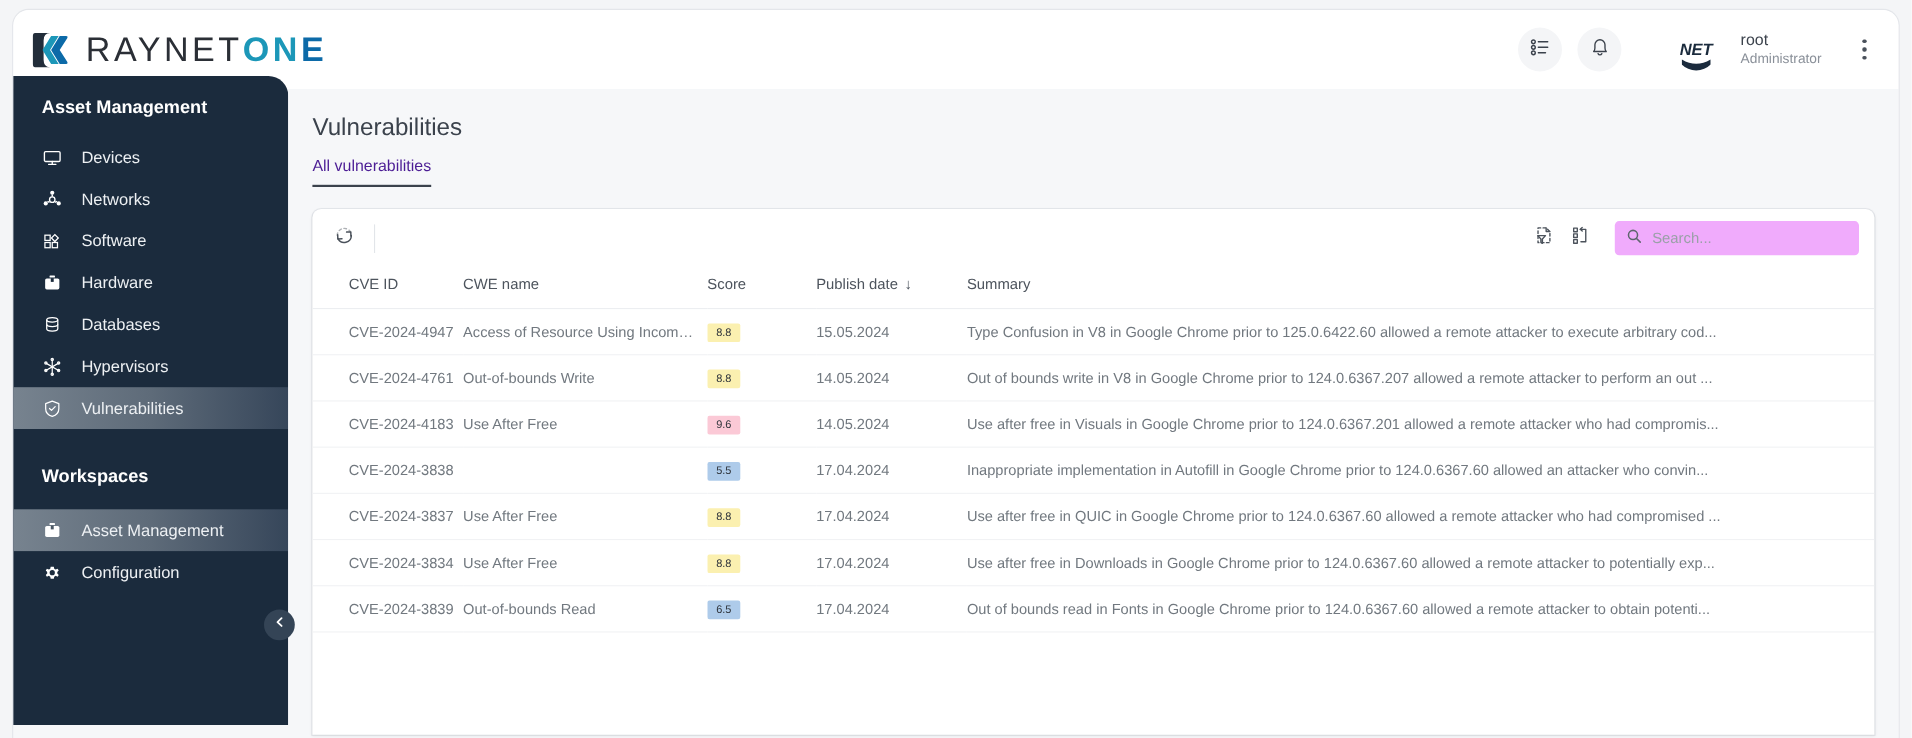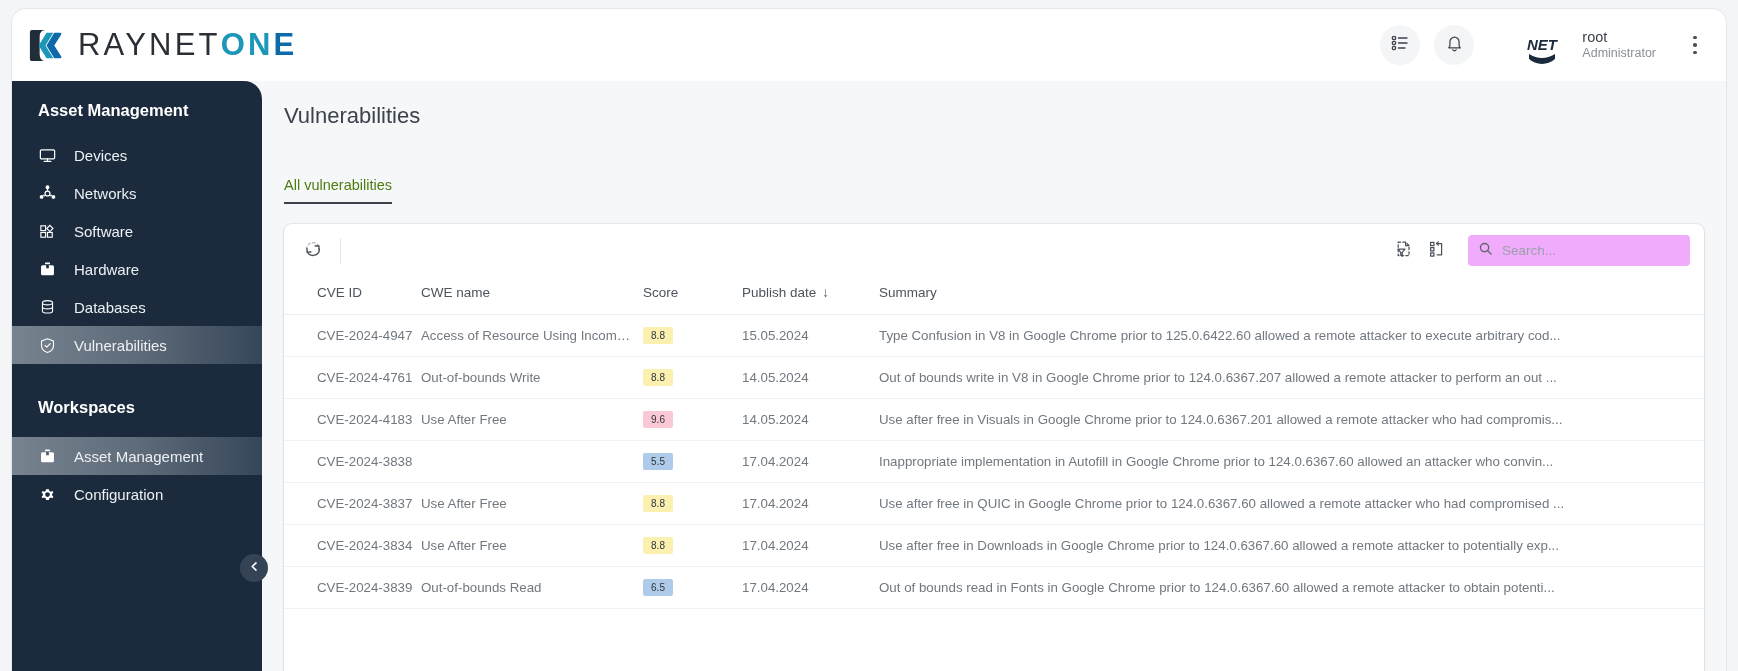--- a/index.html
+++ b/index.html
@@ -86,21 +86,21 @@
   .kebab {
     width: 26px; height: 34px;
     display:flex; flex-direction: column; align-items:center; justify-content:center;
     gap: 4px; cursor: pointer; margin-left: 12px;
   }
   .kebab i { width: 3.5px; height: 3.5px; border-radius: 50%; background: #4a515b; display:block; }
 
   
   .sidebar {
     position: absolute;
-    left: 0; top: 72px;
+    left: 0; top: 60px;
     width: 250px; height: 590px;
     background: #1b2b3d;
     border-radius: 0 18px 0 0;
     color: #ffffff;
     padding-top: 20px;
     overflow: hidden;
   }
   .sb-heading {
     font-size: 16.5px;
     font-weight: 700;
@@ -149,25 +149,24 @@
   .page-title {
     font-size: 22px;
     color: #3b424c;
     font-weight: 400;
     margin-left: 0px;
     margin-bottom: 14px;
   }
   .tabs { display: flex; gap: 26px; border-bottom: none; }
   .tab {
     font-size: 14.5px;
-    color: #4d7c0f;
+    color: #4c1d95;
     padding-bottom: 9px;
     border-bottom: 2px solid transparent;
     cursor: pointer;
-    margin-top: 34px;
   }
   .tab.active { border-bottom-color: #3b424c; }
 
   .card {
     margin-top: 20px;
     background: #ffffff;
     border-radius: 8px 8px 0 0;
     box-shadow: 0 1px 3px rgba(22,30,40,.08), 0 0 0 1px rgba(225,228,232,.8);
     height: 478px;
     overflow: hidden;
@@ -375,20 +374,36 @@
         <span class="sb-icon">
           <svg width="19" height="19" viewBox="0 0 20 20" fill="none" stroke="#ffffff" stroke-width="1.2">
             <ellipse cx="10" cy="5" rx="5.3" ry="2.2"></ellipse>
             <path d="M4.7 5 L4.7 9.2 C4.7 10.4 7.1 11.4 10 11.4 C12.9 11.4 15.3 10.4 15.3 9.2 L15.3 5"></path>
             <path d="M4.7 9.2 L4.7 13.6 C4.7 14.8 7.1 15.8 10 15.8 C12.9 15.8 15.3 14.8 15.3 13.6 L15.3 9.2"></path>
           </svg>
         </span>
         <span>Databases</span>
       </div>
 
+      <div class="sb-item">
+        <span class="sb-icon">
+          <svg width="19" height="19" viewBox="0 0 20 20" fill="none" stroke="#ffffff" stroke-width="1.15" stroke-linecap="round">
+            <line x1="10" y1="2.5" x2="10" y2="17.5"></line>
+            <line x1="3.5" y1="6.2" x2="16.5" y2="13.8"></line>
+            <line x1="16.5" y1="6.2" x2="3.5" y2="13.8"></line>
+            <circle cx="10" cy="2.9" r="1.1"></circle>
+              <circle cx="10" cy="17.1" r="1.1"></circle>
+            <circle cx="3.9" cy="6.4" r="1.1"></circle>
+              <circle cx="16.1" cy="13.6" r="1.1"></circle>
+            <circle cx="16.1" cy="6.4" r="1.1"></circle>
+              <circle cx="3.9" cy="13.6" r="1.1"></circle>
+          </svg>
+        </span>
+        <span>Hypervisors</span>
+      </div>
 
       <div class="sb-item active">
         <span class="sb-icon">
           <svg width="19" height="19" viewBox="0 0 20 20" fill="none" stroke="#ffffff" stroke-width="1.2">
             <path d="M10 2.8 L16.3 5.2 L16.3 10 C16.3 13.6 13.4 16.3 10 17.4 C6.6 16.3 3.7 13.6 3.7 10 L3.7 5.2 Z" stroke-linejoin="round"></path>
             <path d="M7.4 9.8 L9.3 11.7 L12.8 8.1" stroke-linecap="round" stroke-linejoin="round"></path>
           </svg>
         </span>
         <span>Vulnerabilities</span>
       </div>

